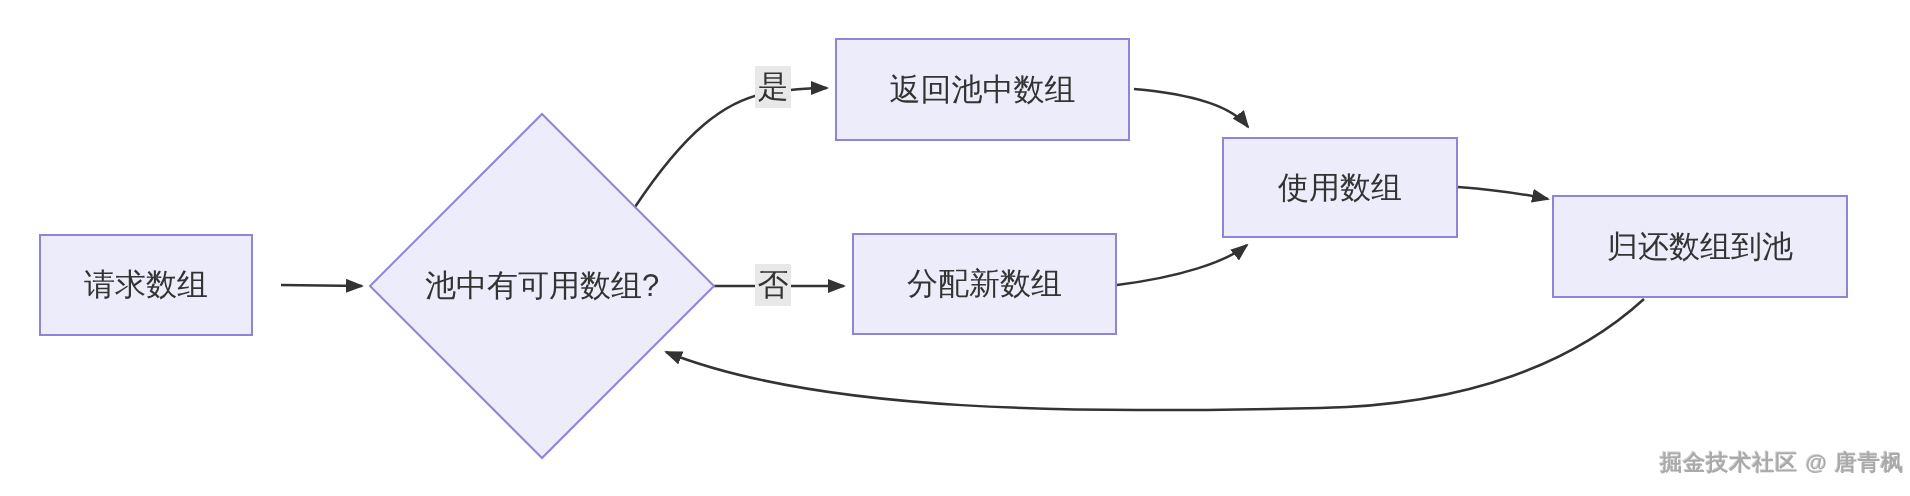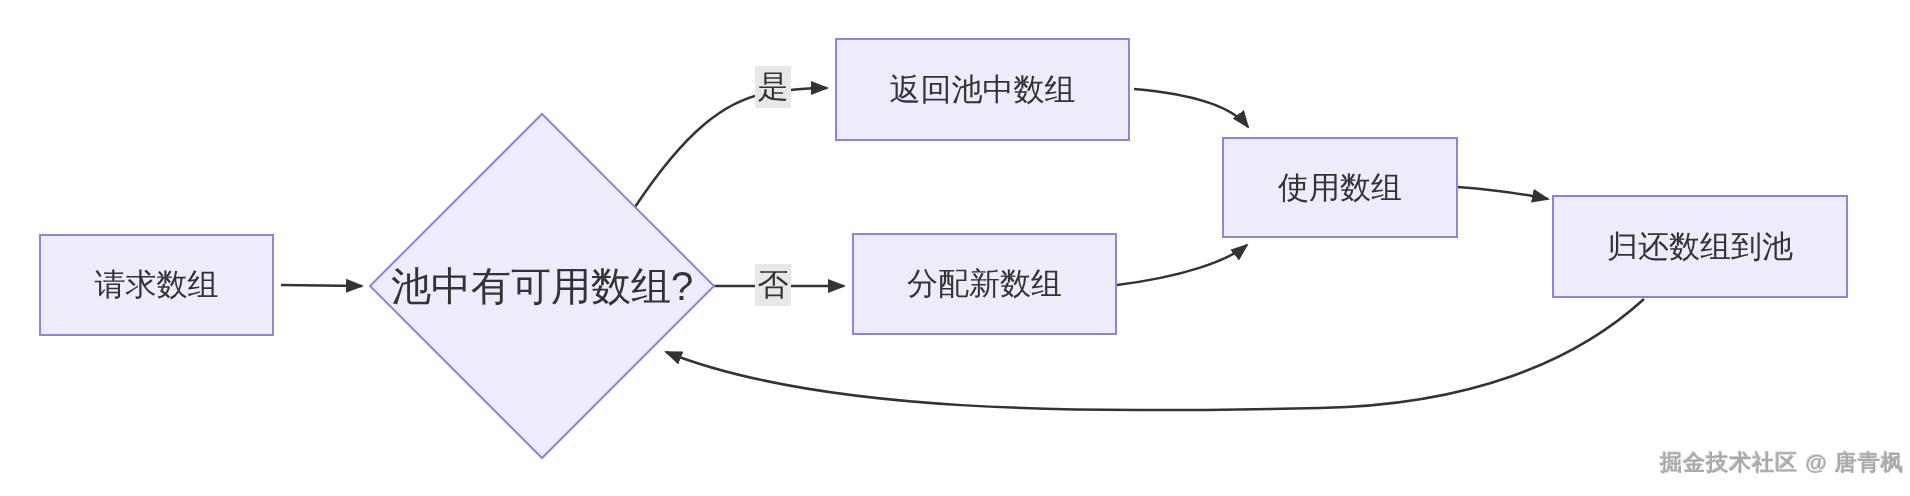--- a/index.html
+++ b/index.html
@@ -6,21 +6,21 @@
   .canvas{position:relative;width:1910px;height:496px;background:#ffffff;overflow:hidden;
           font-family:"Liberation Sans",sans-serif;}
   .layer{position:absolute;left:0;top:0;}
   .edge{fill:none;stroke:#333333;stroke-width:2.5;marker-end:url(#arrowhead);}
   .diamond{fill:#ececfa;stroke:#8f84d8;stroke-width:2;}
   .node{position:absolute;background:#ececfa;border:2px solid #8f84d8;box-sizing:border-box;
         display:flex;align-items:center;justify-content:center;
         font-size:31px;color:#333333;white-space:nowrap;}
   .decision-label{position:absolute;left:370px;top:260px;width:344px;height:52px;
         display:flex;align-items:center;justify-content:center;
-        font-size:40px;color:#333333;white-space:nowrap;}
+        font-size:31px;color:#333333;white-space:nowrap;}
   .edge-label{position:absolute;width:36px;height:42px;line-height:42px;text-align:center;
         background:#e8e8e8;font-size:31px;color:#333333;}
   .watermark{position:absolute;top:448px;right:6px;font-size:22px;font-weight:bold;
         color:#aaaaaa;letter-spacing:1px;white-space:nowrap;
         text-shadow:1px 1px 0 #ffffff,-1px -1px 0 rgba(120,120,120,.35);}
 </style>
 </head>
 <body>
 
 <div class="canvas">
@@ -36,21 +36,21 @@
     <path class="edge" d="M635,207 C685,132 725,100 768,93 C795,88.5 812,88 827,88"></path>
     <path class="edge" d="M714,286 L844,286"></path>
     <path class="edge" d="M1134,89 C1192,94 1232,106 1248,127"></path>
     <path class="edge" d="M1117,285 C1180,277 1226,262 1247,245"></path>
     <path class="edge" d="M1458,187 C1496,190 1524,194 1548,199"></path>
     <path class="edge" d="M1644,299 C1575,362 1470,405 1320,408 C1080,413 822,414 666,352"></path>
 
     <polygon class="diamond" points="542,114 714,286 542,458 370,286"></polygon>
   </svg>
 
-  <div class="node" style="left:39px;top:234px;width:235px;height:102px;">请求数组</div>
+  <div class="node" style="left:39px;top:234px;width:214px;height:102px;">请求数组</div>
 
   <div class="decision-label">池中有可用数组?</div>
 
   <div class="node" style="left:852px;top:233px;width:265px;height:102px;">分配新数组</div>
 
   <div class="node" style="left:835px;top:38px;width:295px;height:103px;">返回池中数组</div>
 
   <div class="node" style="left:1552px;top:195px;width:296px;height:103px;">归还数组到池</div>
 
   <div class="node" style="left:1222px;top:137px;width:236px;height:101px;">使用数组</div>

